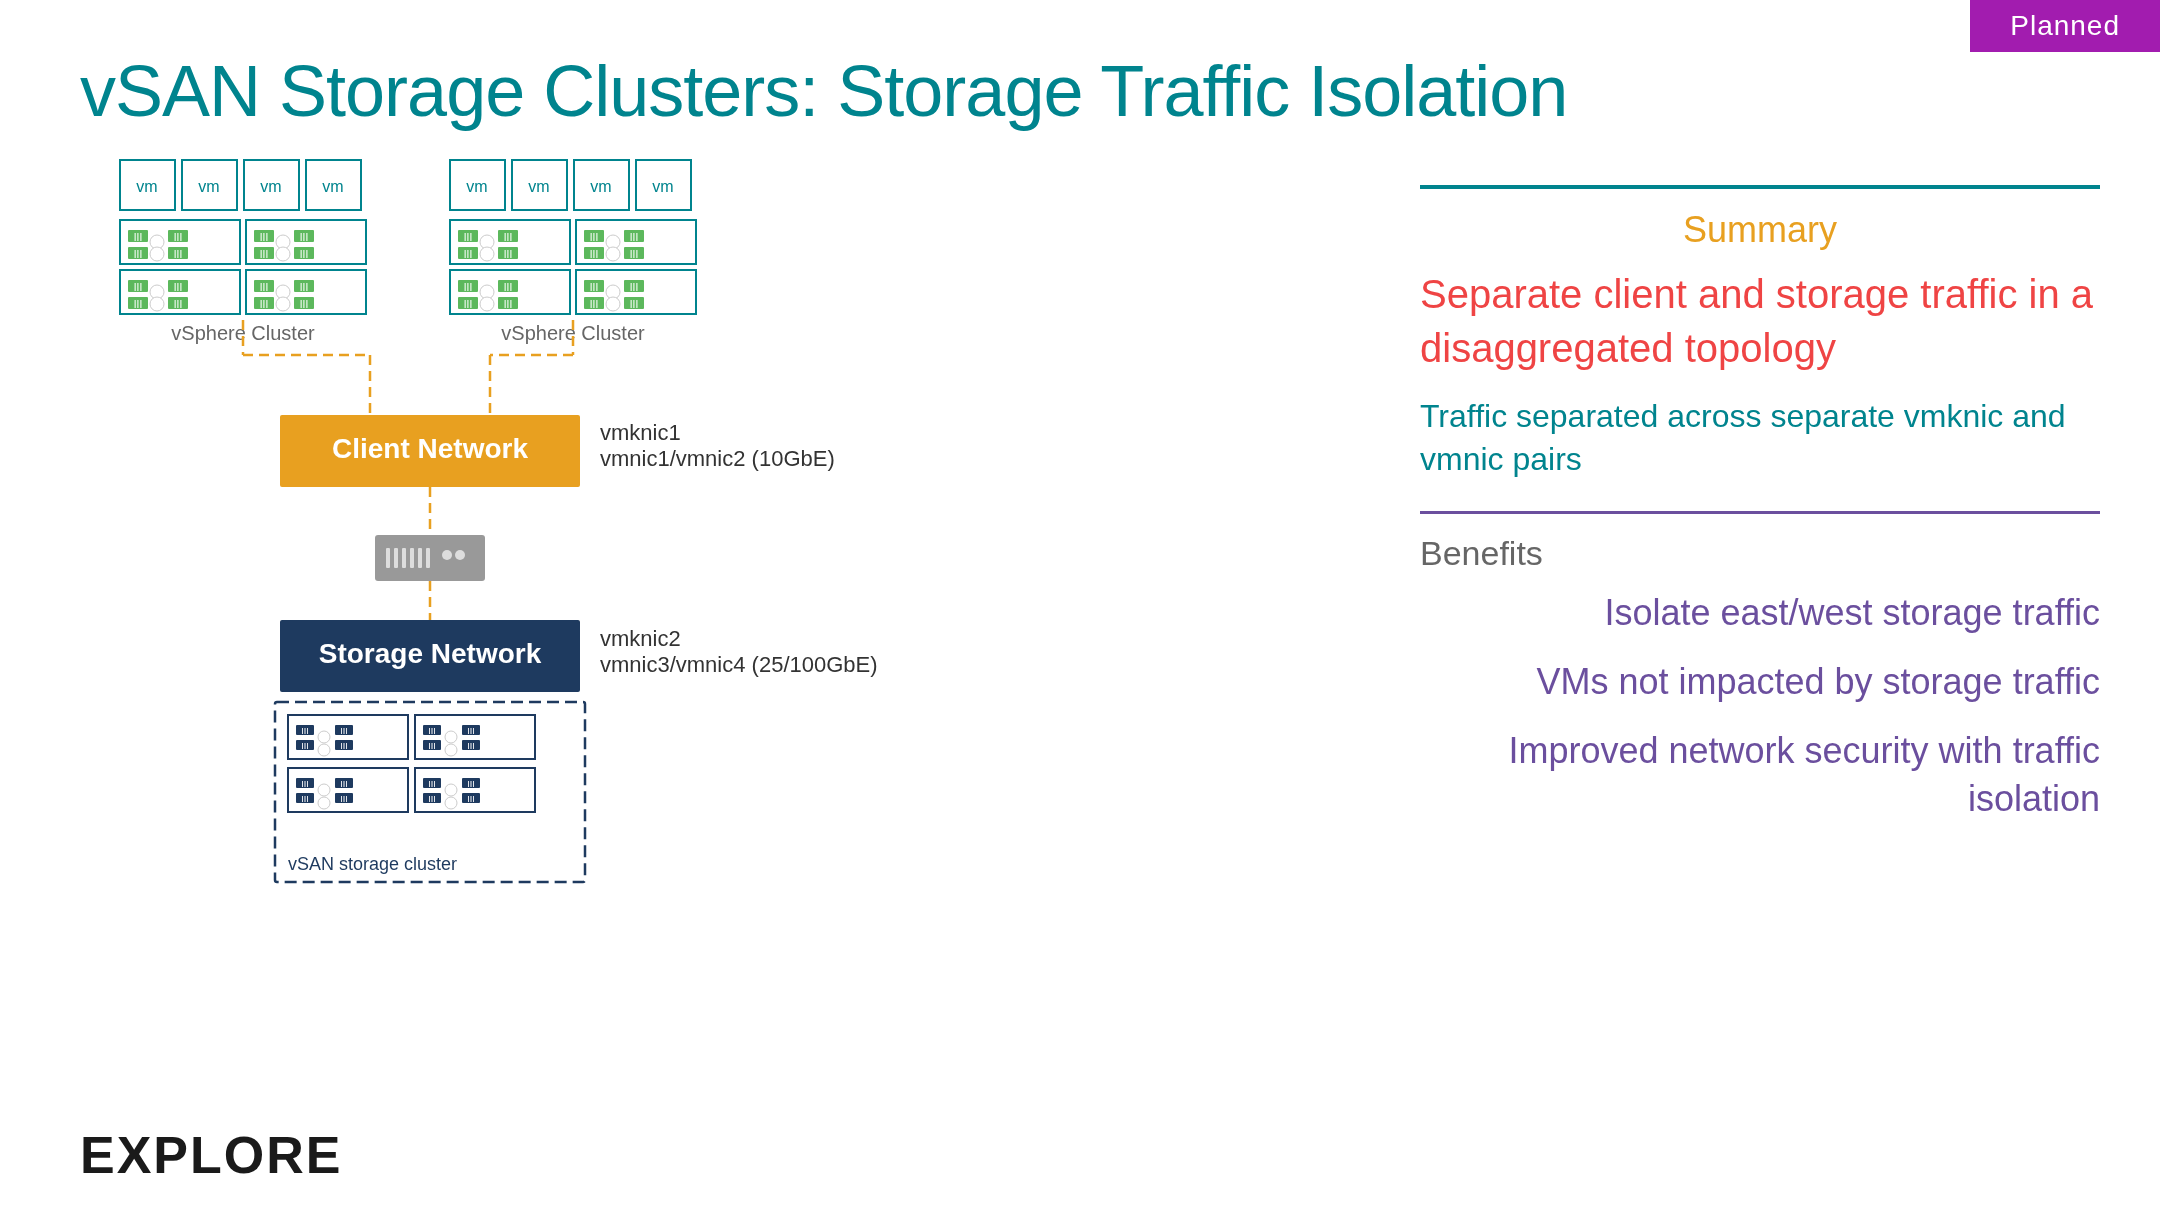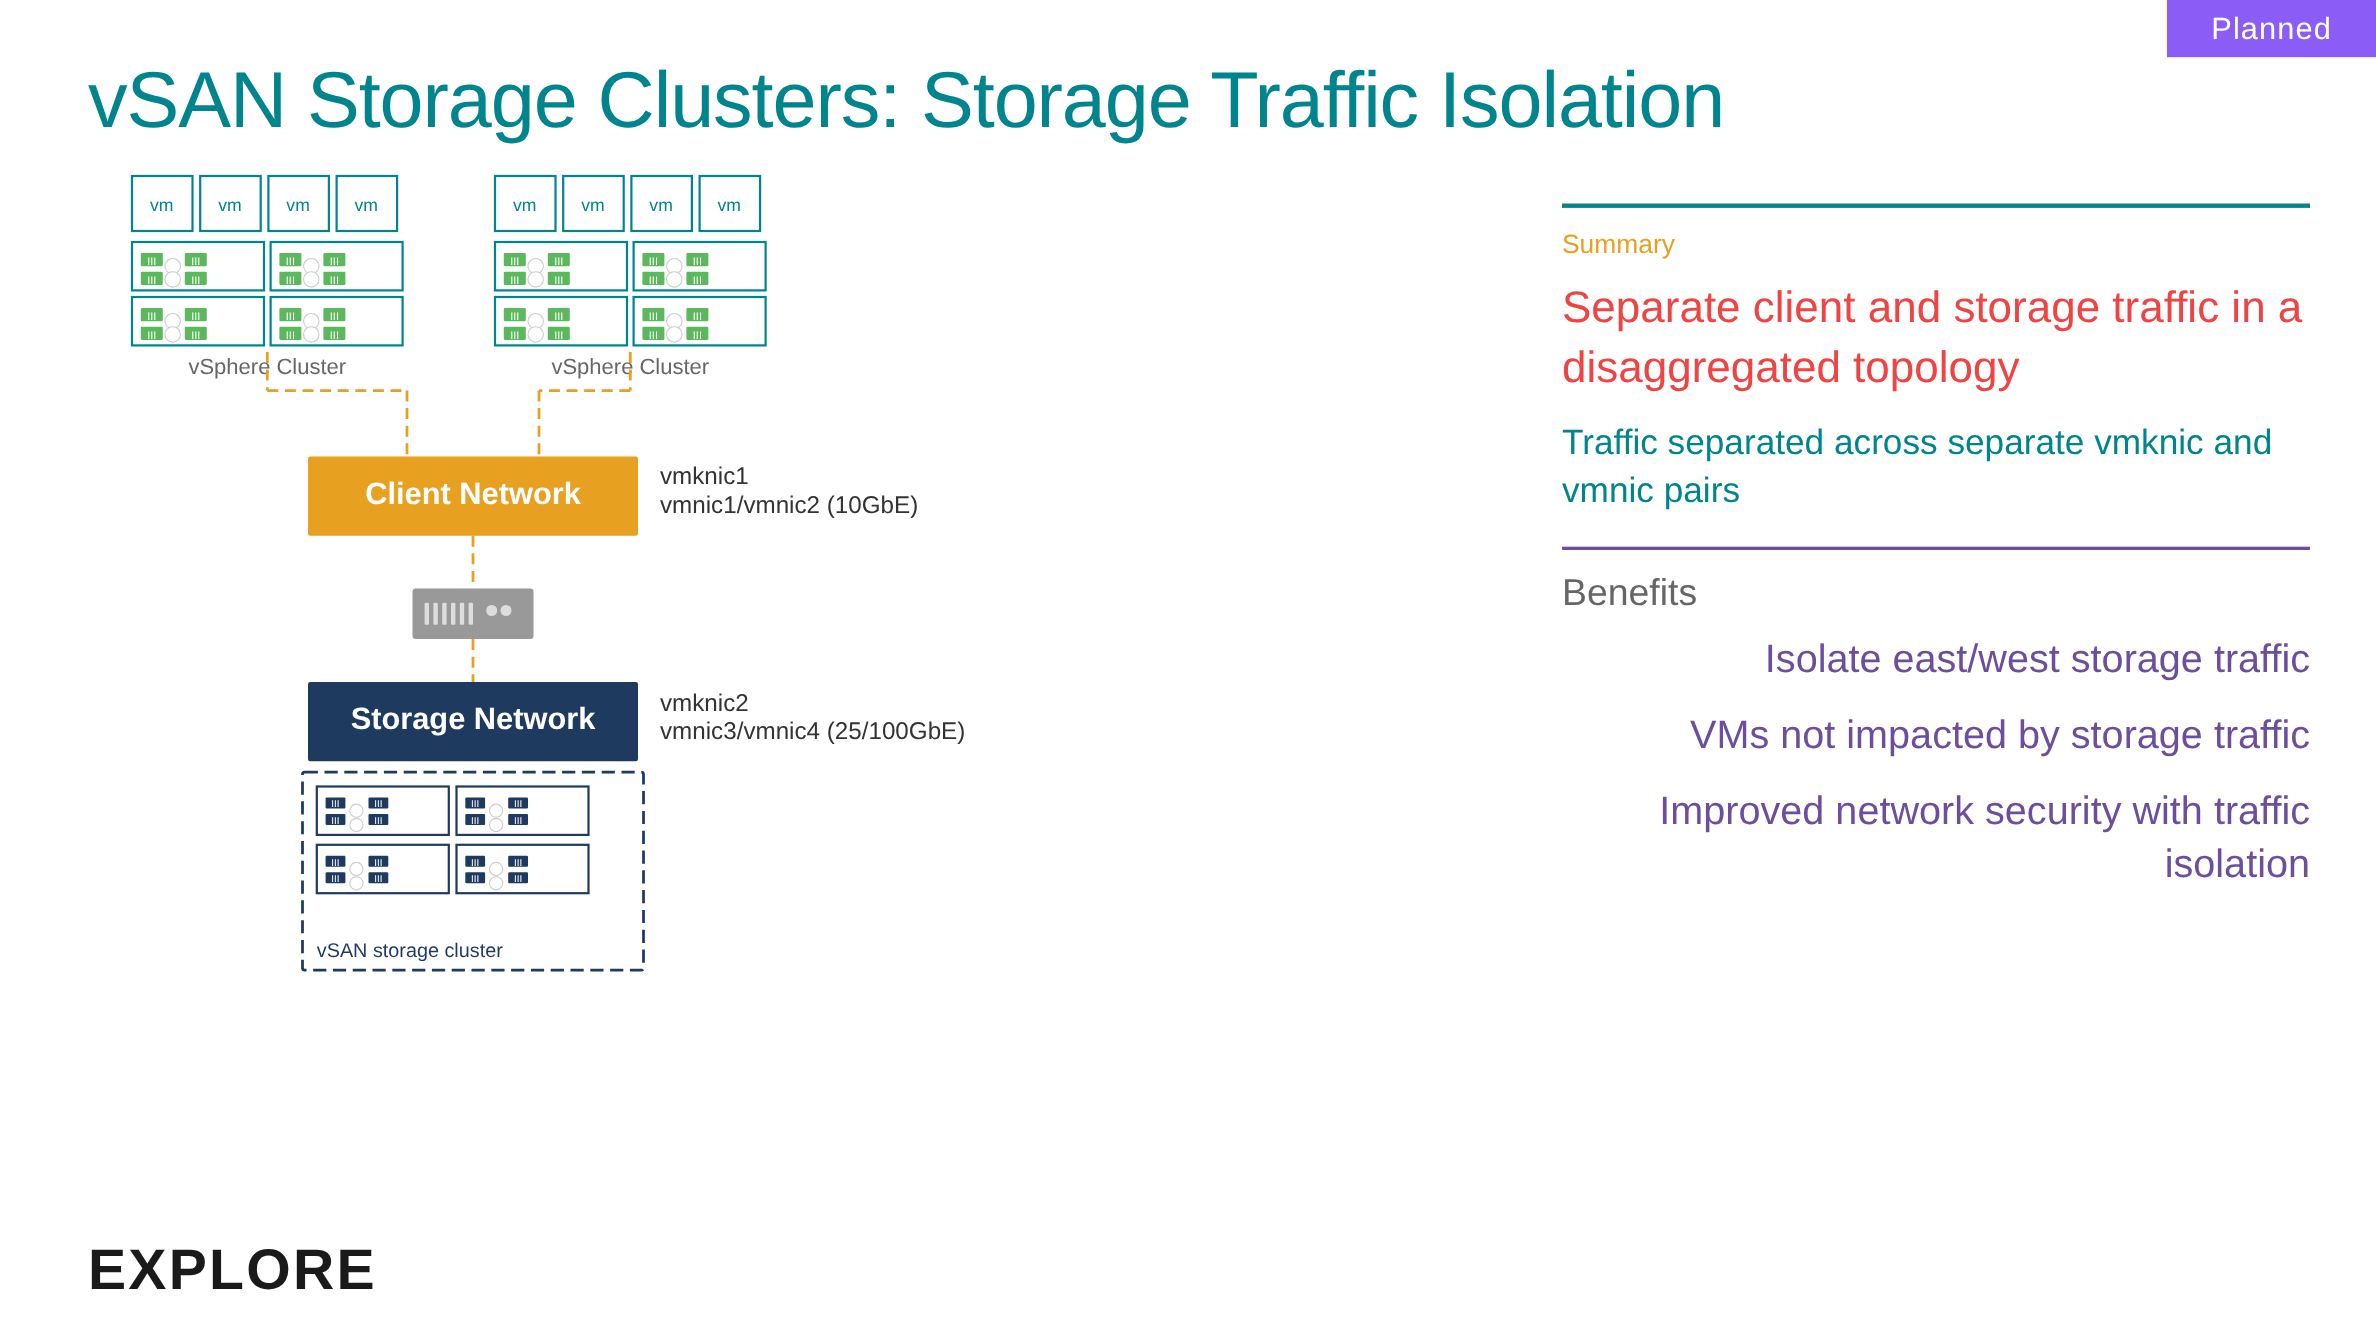--- a/index.html
+++ b/index.html
@@ -10,21 +10,21 @@
       height: 1215px;
       position: relative;
       overflow: hidden;
     }
 
     
     .planned-badge {
       position: absolute;
       top: 0;
       right: 0;
-      background: #8b5cf6;
+      background: #a21caf;
       color: #ffffff;
       font-size: 28px;
       padding: 10px 40px;
       font-weight: 400;
       letter-spacing: 1px;
     }
 
     
     .page-title {
       position: absolute;
@@ -53,23 +53,24 @@
 
     .benefits-divider {
       width: 100%;
       height: 3px;
       background: #6b4f9e;
       margin-bottom: 20px;
     }
 
     .summary-label {
       color: #e8a020;
-      font-size: 24px;
+      font-size: 36px;
       font-weight: 500;
       margin-bottom: 16px;
+      text-align: center;
     }
 
     .summary-text {
       color: #ef4444;
       font-size: 40px;
       font-weight: 300;
       line-height: 1.35;
       margin-bottom: 20px;
     }
 

